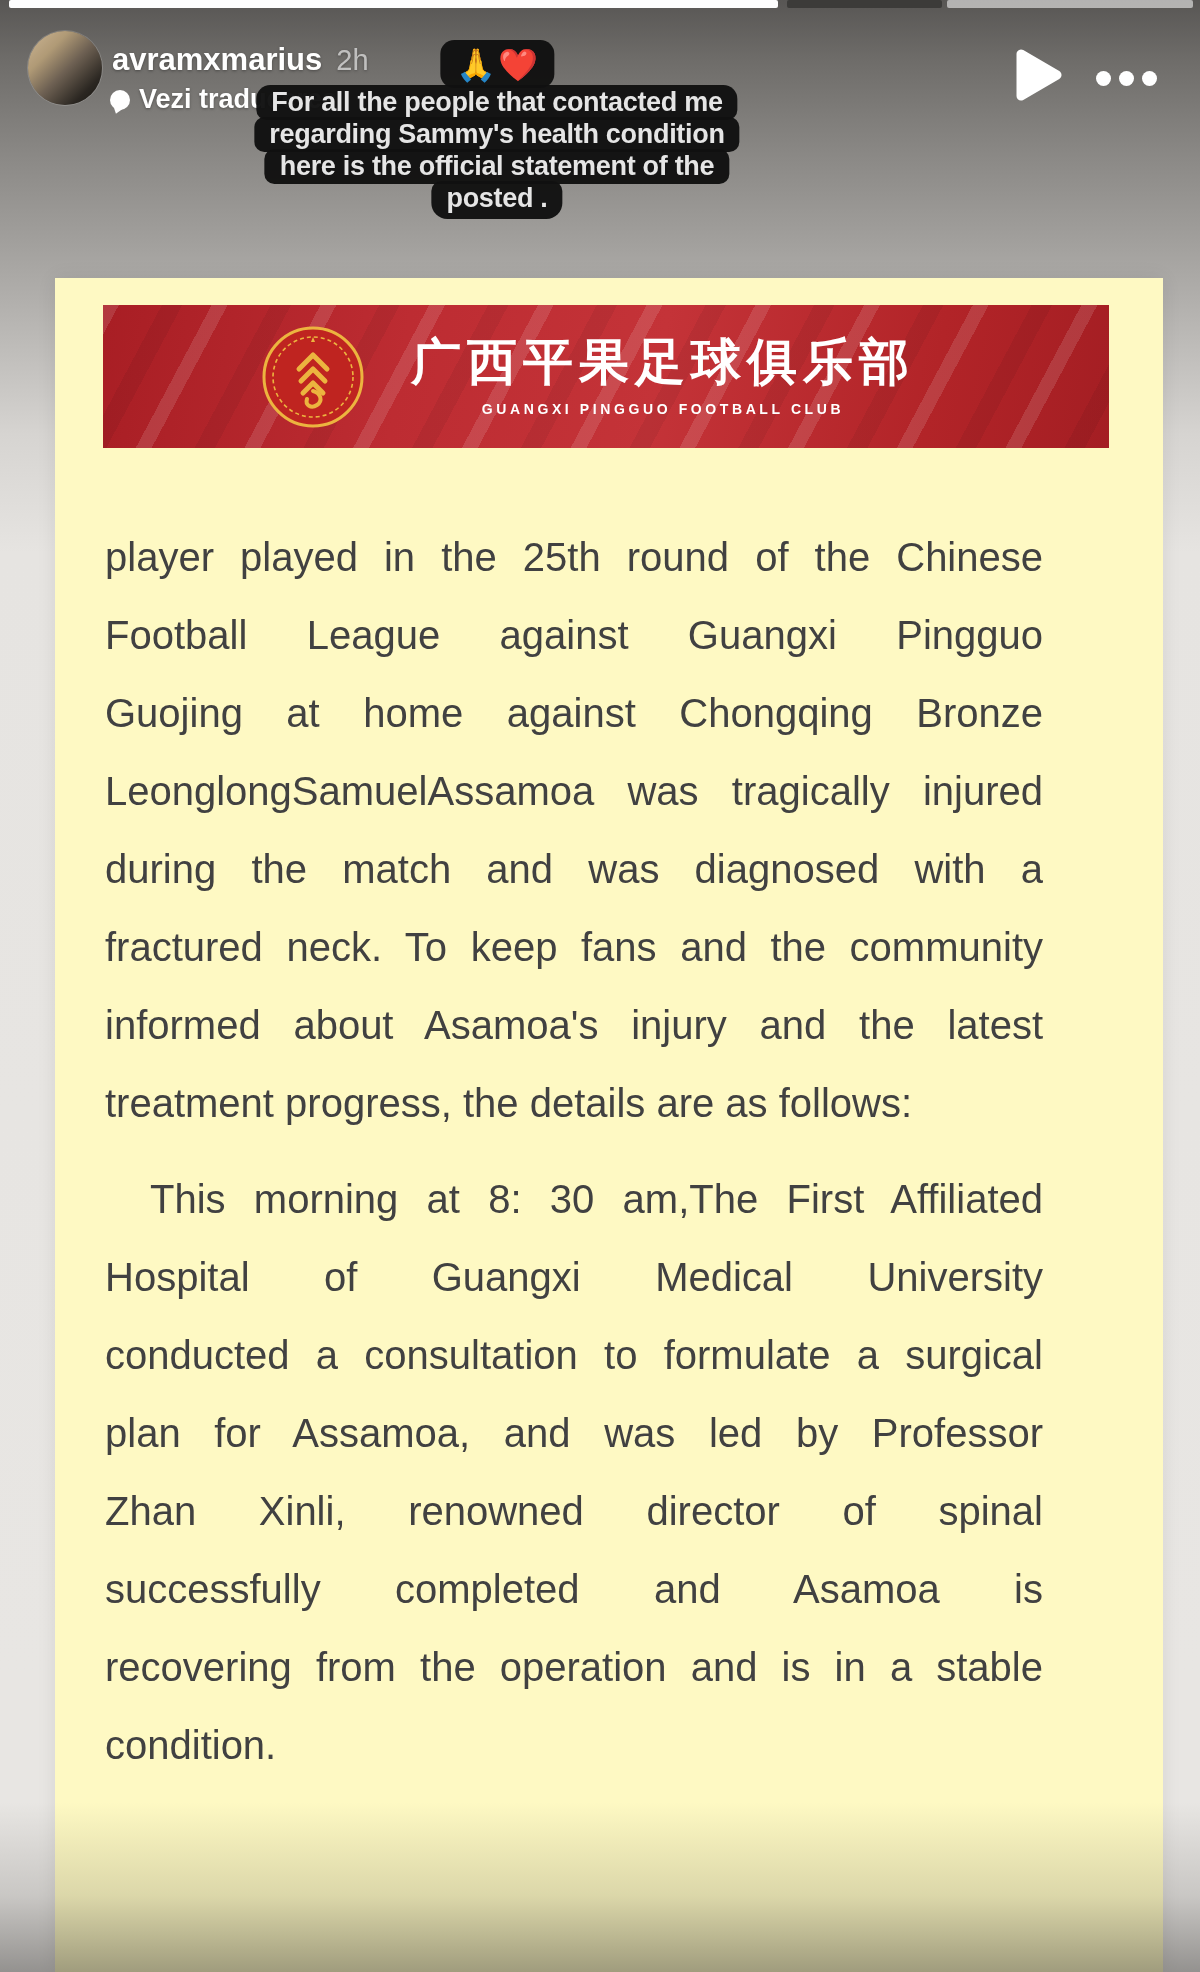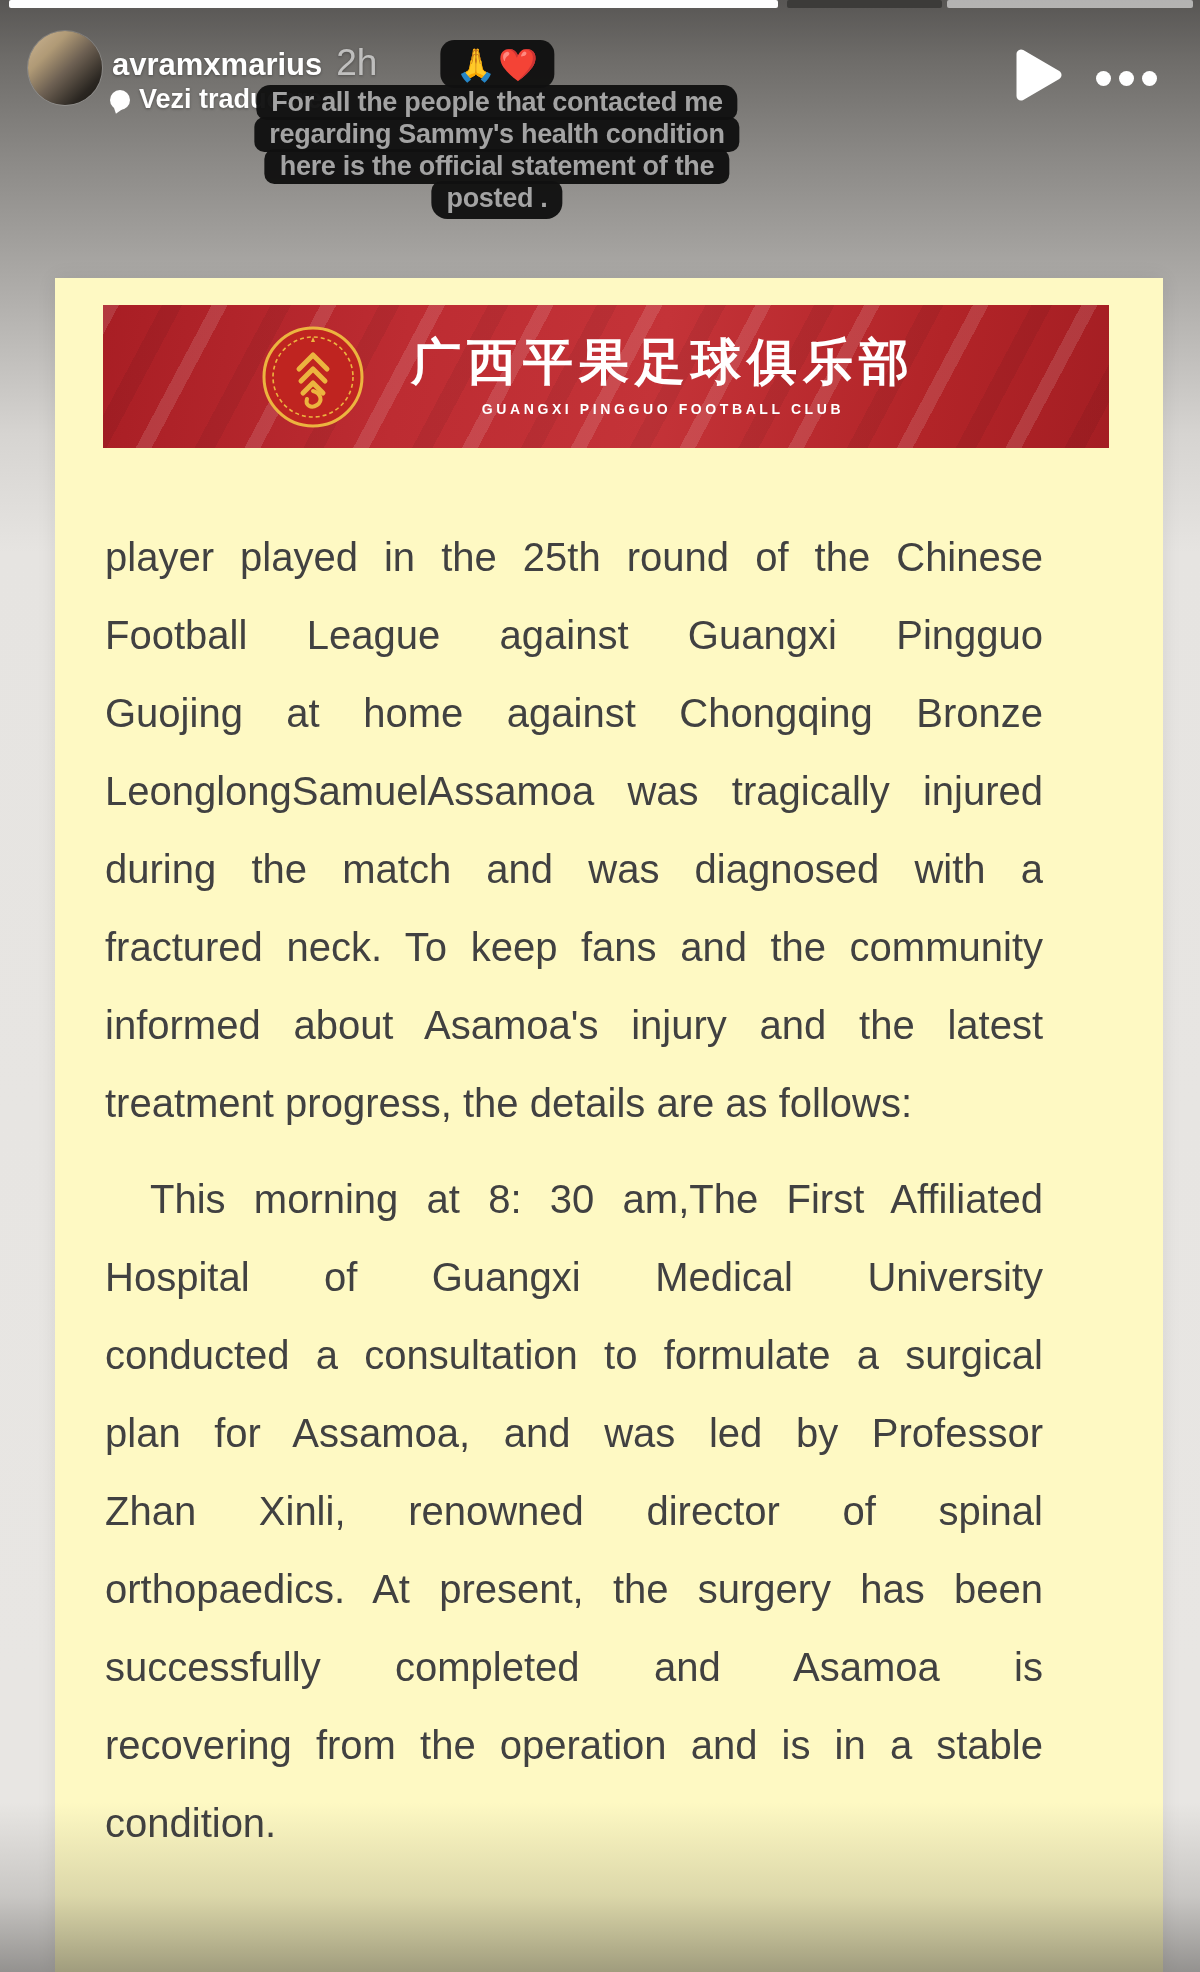--- a/index.html
+++ b/index.html
@@ -14,37 +14,37 @@
   .seg1{left:9px;width:769px;background:#fdfdfd;}
   .seg2{left:787px;width:155px;background:#3c3b39;}
   .seg3{left:947px;width:246px;background:rgba(255,255,255,.55);}
   
   .header{position:absolute;top:2px;left:0;width:100%;height:130px;z-index:20;}
   .avatar{position:absolute;left:28px;top:29px;width:74px;height:74px;border-radius:50%;
     background:linear-gradient(135deg,#cdb696 0%,#b09a76 28%,#6e6153 52%,#2a2621 80%,#17140f 100%);
     box-shadow:0 0 0 1px rgba(255,255,255,.18);}
   .username-row{position:absolute;left:112px;top:40px;display:flex;align-items:baseline;gap:14px;}
   .username{font-size:31px;font-weight:700;color:#ffffff;text-shadow:0 1px 3px rgba(0,0,0,.35);}
-  .time{font-size:37px;color:rgba(255,255,255,.62);text-shadow:0 1px 3px rgba(0,0,0,.3);}
+  .time{font-size:29px;color:rgba(255,255,255,.62);text-shadow:0 1px 3px rgba(0,0,0,.3);}
   .translation-row{position:absolute;left:110px;top:82px;display:flex;align-items:center;gap:9px;}
   .trans-icon{position:relative;width:20px;height:20px;background:#ffffff;border-radius:50%;}
   .trans-icon:after{content:"";position:absolute;left:2px;bottom:-4px;border-left:5px solid transparent;
     border-right:5px solid transparent;border-top:7px solid #ffffff;transform:rotate(18deg);}
   .trans-label{font-size:27px;font-weight:700;color:#ffffff;text-shadow:0 1px 3px rgba(0,0,0,.35);}
   .play-btn{position:absolute;left:1016px;top:47px;width:46px;height:52px;cursor:pointer;}
   .more-btn{position:absolute;left:1096px;top:66px;width:64px;height:20px;display:flex;gap:8px;align-items:center;cursor:pointer;}
   .dot{width:15px;height:15px;border-radius:50%;background:#ffffff;}
   
   .sticker{position:absolute;left:497px;top:40px;transform:translateX(-50%);z-index:30;
     display:flex;flex-direction:column;align-items:center;}
   .sticker .tab{background:rgba(17,17,17,.97);border-radius:14px;padding:3px 16px 1px;line-height:44px;
     display:flex;align-items:center;gap:2px;}
   .emoji-hands{font-size:32px;color:#a9bdd6;}
   .emoji-heart{font-size:32px;color:#e0342b;}
-  .stk-line{background:rgba(17,17,17,.97);color:#a3a3a3;font-weight:700;font-size:27px;line-height:33px;
+  .stk-line{background:rgba(17,17,17,.97);color:#e5e5e5;font-weight:700;font-size:27px;line-height:33px;
     padding:1px 15px;margin-top:-3px;border-radius:10px;white-space:nowrap;letter-spacing:-.3px;}
   .stk-line.first{border-radius:14px 14px 10px 10px;}
   .stk-line.lastbox{border-radius:10px 10px 16px 16px;padding-bottom:4px;}
   
   .page{position:absolute;left:55px;top:278px;width:1108px;height:1694px;background:#fef9c3;z-index:1;
     box-shadow:0 0 18px rgba(0,0,0,.08);}
   .banner{position:absolute;left:48px;top:27px;width:1006px;height:143px;overflow:hidden;
     background:
       repeating-linear-gradient(118deg,rgba(255,255,255,.12) 0 14px,rgba(255,255,255,0) 14px 52px,rgba(0,0,0,.06) 52px 70px,rgba(255,255,255,0) 70px 96px),
       linear-gradient(100deg,#a81e24 0%,#bd2c32 30%,#c43338 55%,#b22428 82%,#a41e23 100%);}
@@ -132,21 +132,20 @@
       <div class="doc-line">fractured neck. To keep fans and the community</div>
       <div class="doc-line">informed about Asamoa's injury and the latest</div>
       <div class="doc-line plain">treatment progress, the details are as follows:</div>
     </div>
     <div class="para">
       <div class="doc-line indent">This morning at 8: 30 am,The First Affiliated</div>
       <div class="doc-line">Hospital of Guangxi Medical University</div>
       <div class="doc-line">conducted a consultation to formulate a surgical</div>
       <div class="doc-line">plan for Assamoa, and was led by Professor</div>
       <div class="doc-line">Zhan Xinli, renowned director of spinal</div>
-      <div class="doc-line">orthopaedics. At present, the surgery has been</div>
       <div class="doc-line">successfully completed and Asamoa is</div>
       <div class="doc-line">recovering from the operation and is in a stable</div>
       <div class="doc-line plain">condition.</div>
     </div>
   </div>
 </div>
 
 <div class="vignette"></div>
 
 </body></html>

